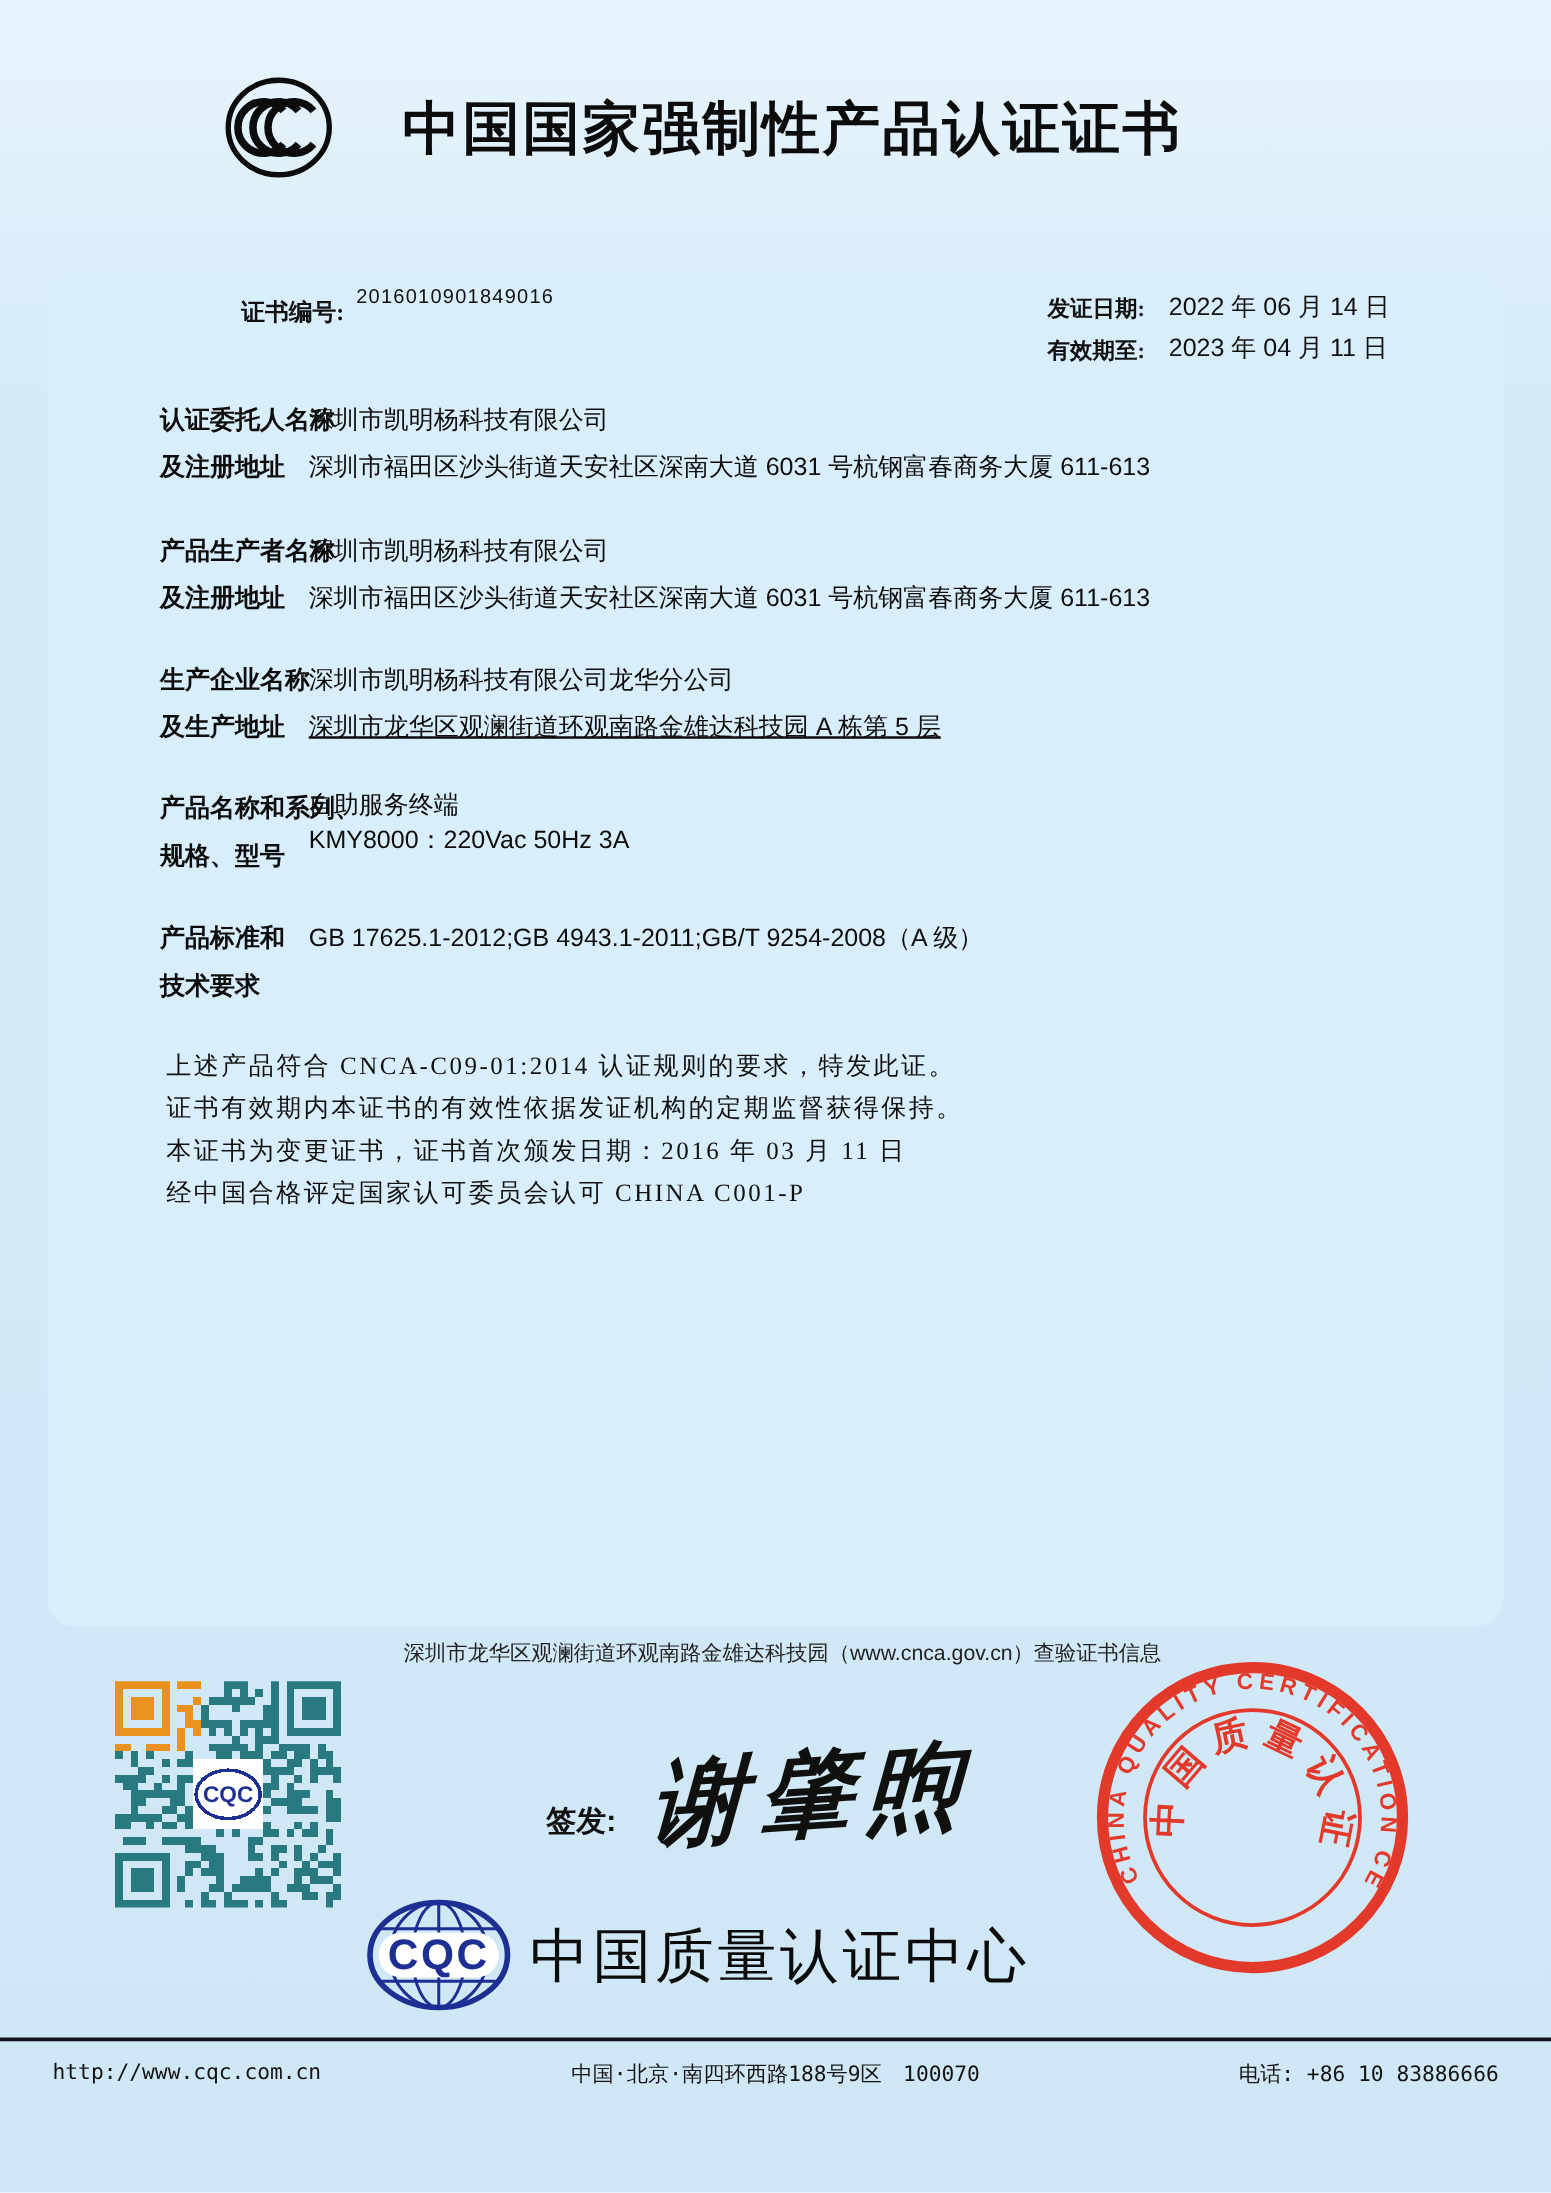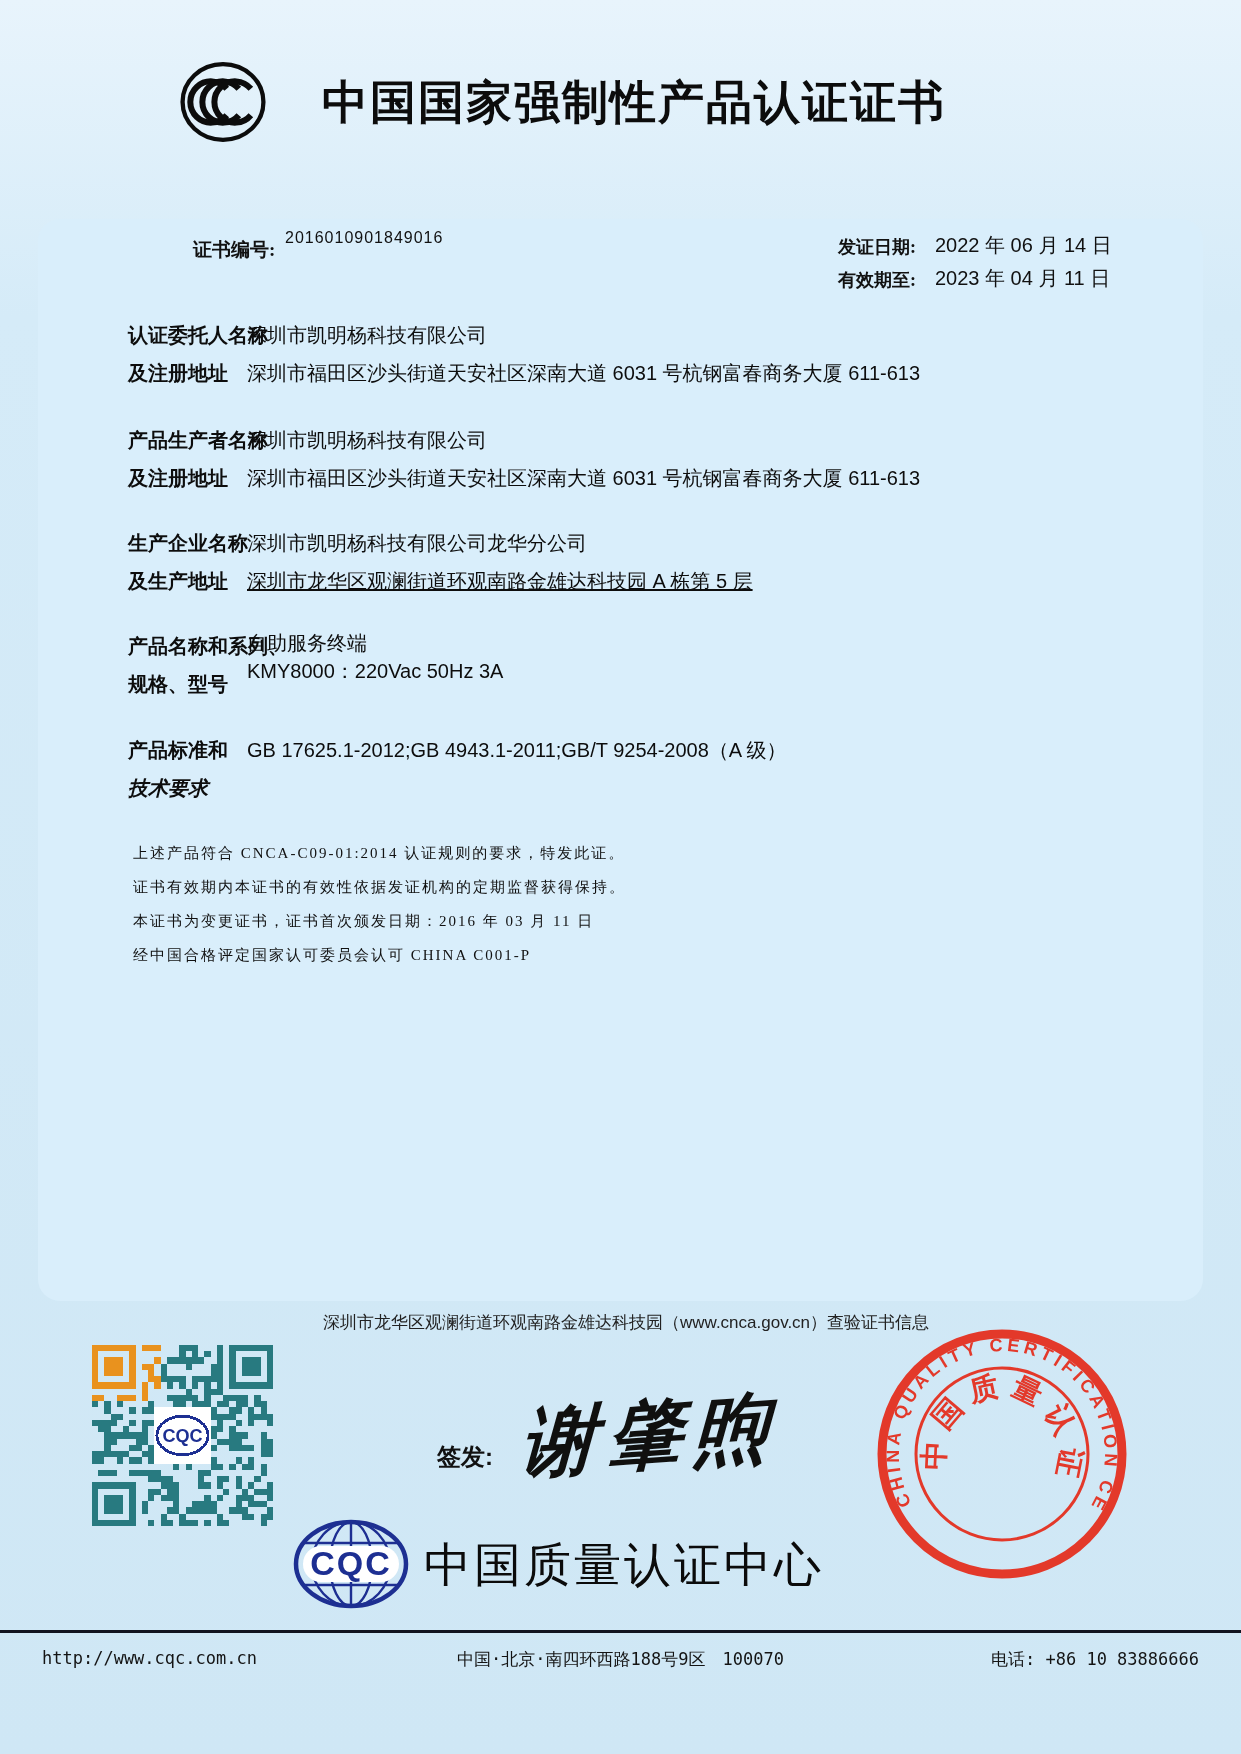--- a/index.html
+++ b/index.html
@@ -10,21 +10,21 @@
   #panel{position:absolute;left:38px;top:219px;width:1165px;height:1082px;
          background:#d9eefb;border-radius:22px;}
   .title{font-size:46px;font-weight:bold;color:#0c0c0c;letter-spacing:2px;white-space:nowrap;}
   .kai{font-family:"Liberation Serif","DejaVu Serif",serif;}
   .certlabel{font-size:19px;font-weight:bold;color:#111;}
   .certno{font-size:16px;color:#111;letter-spacing:1px;}
   .datelabel{font-size:18px;font-weight:bold;color:#111;}
   .dateval{font-size:20px;color:#111;}
   .flabel{font-size:20px;font-weight:bold;color:#0d0d0d;white-space:nowrap;}
   .fval{font-size:20px;color:#0d0d0d;white-space:nowrap;}
-  .para{font-size:15px;line-height:34px;color:#111;letter-spacing:2px;white-space:nowrap;}
+  .para{font-size:20px;line-height:34px;color:#111;letter-spacing:2px;white-space:nowrap;}
   .note{font-size:17px;color:#222;white-space:nowrap;}
   .signlabel{font-size:24px;font-weight:bold;color:#111;}
   .signature{font-size:76px;font-weight:bold;font-style:italic;color:#10100f;
              font-family:"DejaVu Serif",serif;transform:rotate(-4deg) skewX(-6deg);
              letter-spacing:10px;white-space:nowrap;}
   .issuername{font-size:47px;color:#0b0b0b;letter-spacing:3px;white-space:nowrap;}
   .footrow{font-family:"DejaVu Sans Mono",monospace;font-size:17px;color:#141414;white-space:nowrap;}
   #divider{position:absolute;left:0;top:1630px;width:1241px;height:3px;background:#11131f;}
   svg{display:block;}
 </style>
@@ -76,21 +76,21 @@
 
   <div class="abs" style="left:0;top:630px;">
     <div class="abs flabel" style="left:128px;top:3px;">产品名称和系列、</div>
     <div class="abs flabel" style="left:128px;top:41px;">规格、型号</div>
     <div class="abs fval" style="left:247px;top:0;">自助服务终端</div>
     <div class="abs fval" style="left:247px;top:28px;">KMY8000：220Vac 50Hz 3A</div>
   </div>
 
   <div class="abs" style="left:0;top:737px;">
     <div class="abs flabel" style="left:128px;top:0;">产品标准和</div>
-    <div class="abs flabel" style="left:128px;top:38px;font-style:italic;">技术要求</div>
+    <div class="abs flabel" style="left:128px;top:38px;">技术要求</div>
     <div class="abs fval" style="left:247px;top:0;">GB 17625.1-2012;GB 4943.1-2011;GB/T 9254-2008（A 级）</div>
   </div>
 
   <div class="abs para kai" style="left:133px;top:836px;">
     <div>上述产品符合 CNCA-C09-01:2014 认证规则的要求，特发此证。</div>
     <div>证书有效期内本证书的有效性依据发证机构的定期监督获得保持。</div>
     <div>本证书为变更证书，证书首次颁发日期：2016 年 03 月 11 日</div>
     <div>经中国合格评定国家认可委员会认可 CHINA C001-P</div>
   </div>
 

